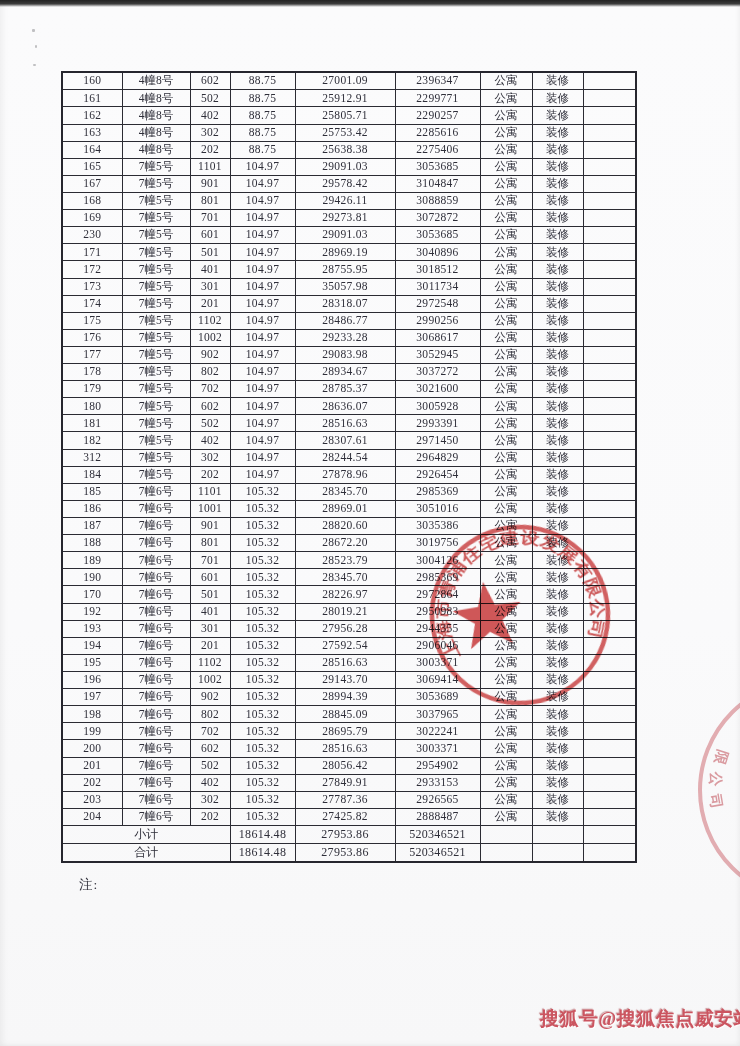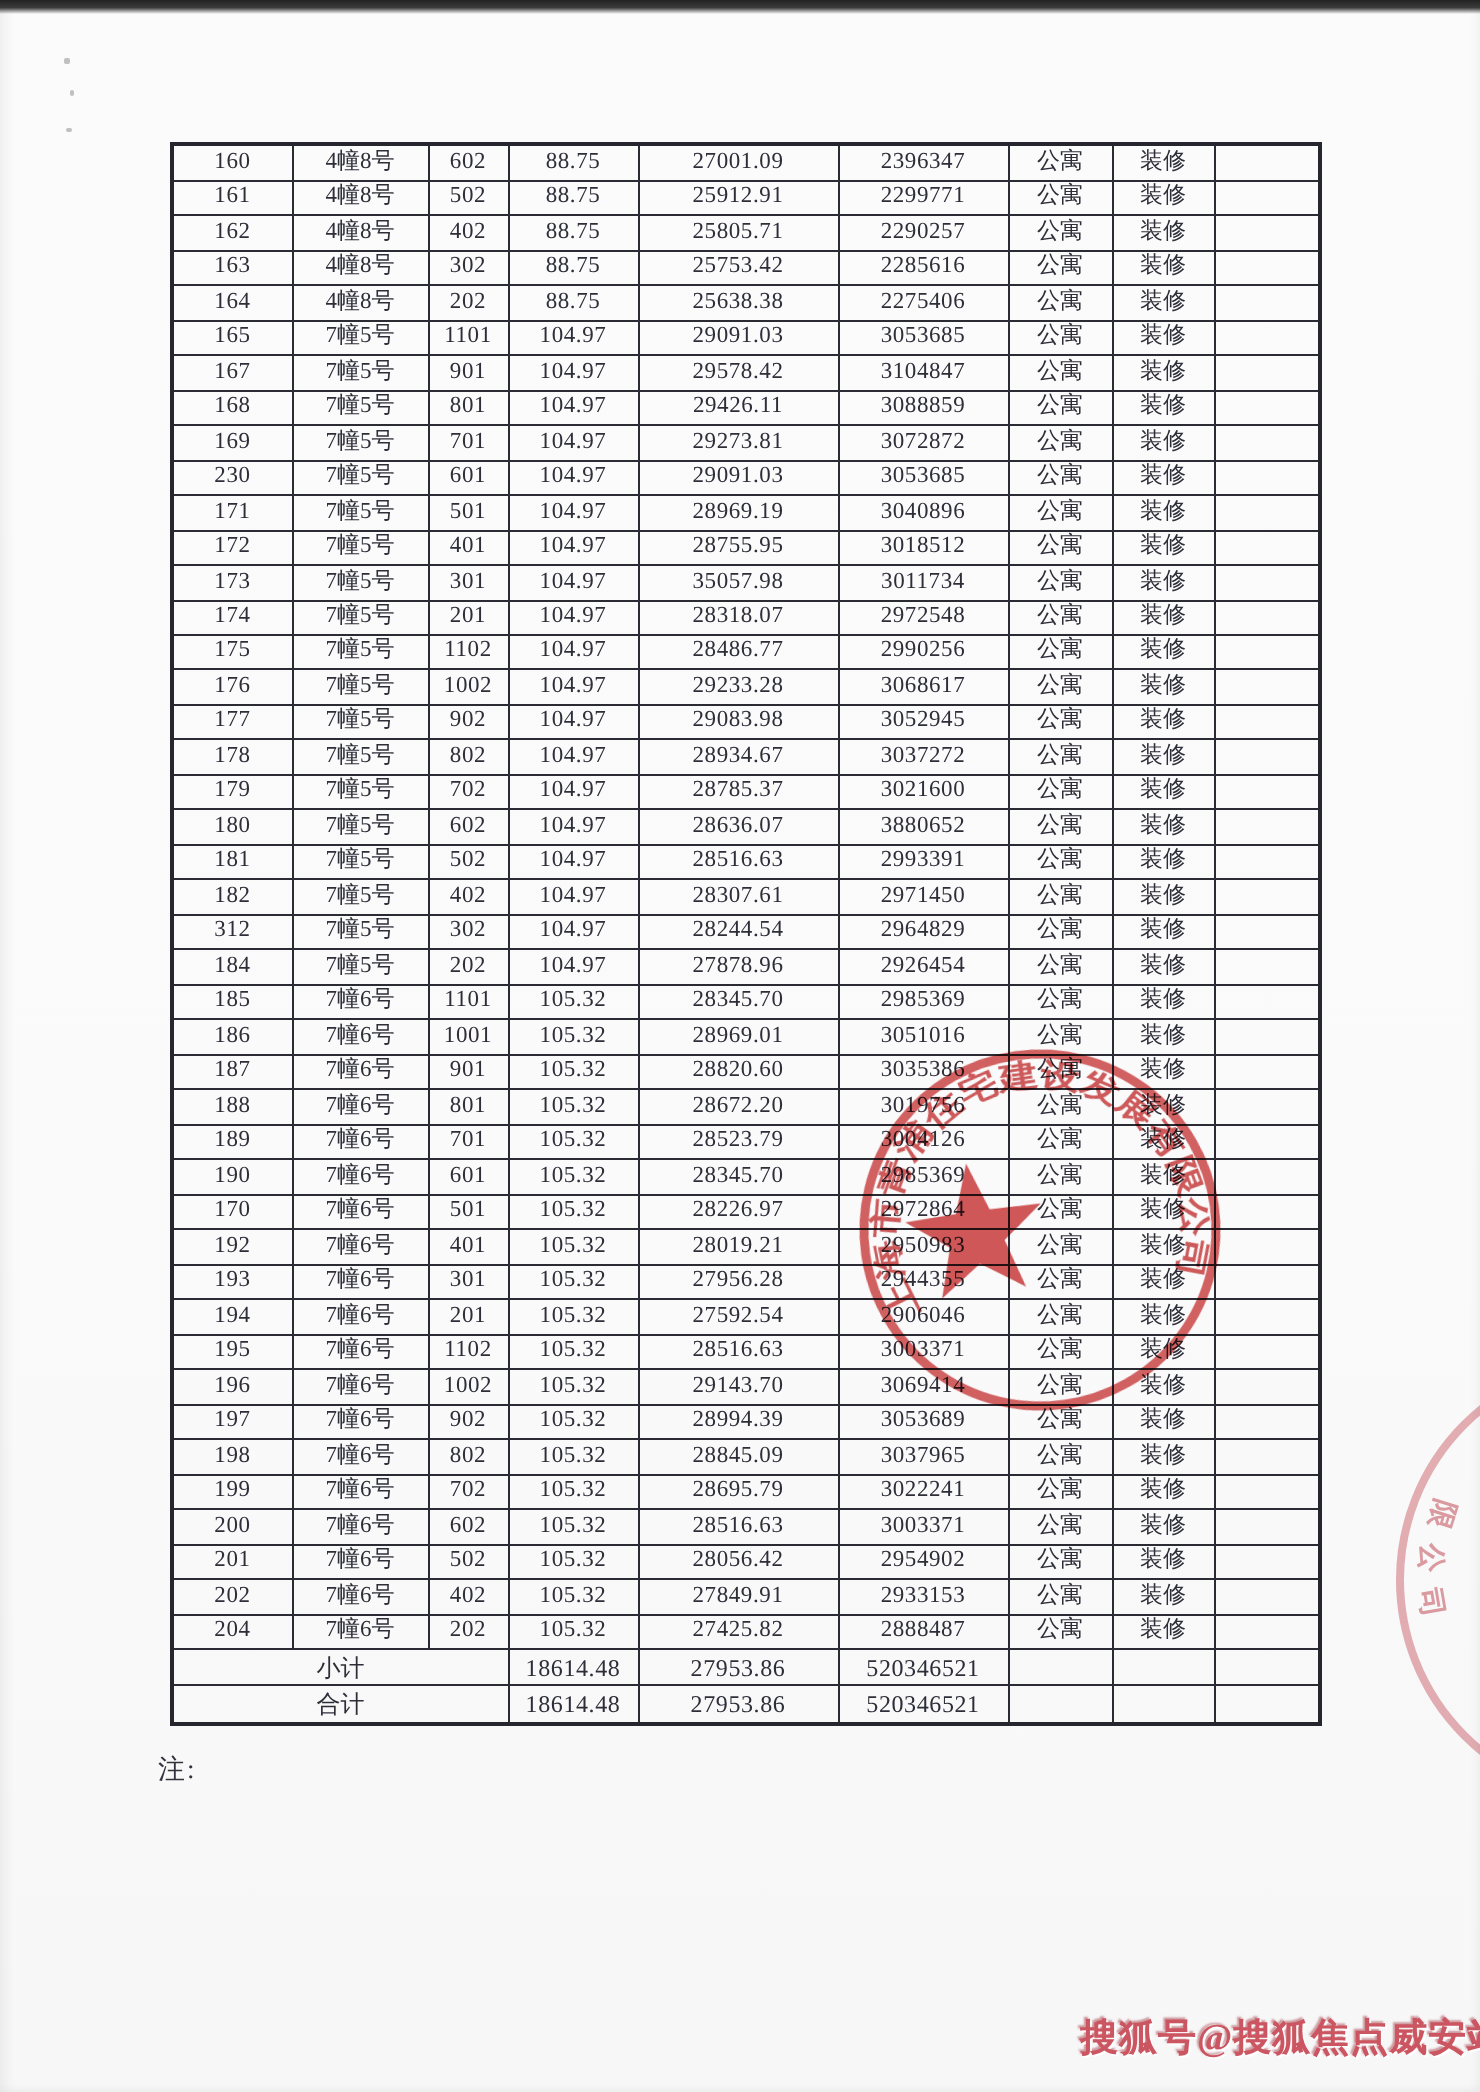--- a/index.html
+++ b/index.html
@@ -22,21 +22,21 @@
   table.price{
     position:absolute;left:61px;top:71px;width:574px;height:792px;
     border-collapse:collapse;table-layout:fixed;
     font-size:11.5px;color:#2e2e39;
   }
   table.price td{
     border:1.5px solid #2b2b33;
     text-align:center;vertical-align:middle;
     padding:0;line-height:1;overflow:hidden;white-space:nowrap;
   }
-  table.price{border:2px solid #26262e;margin-left:24px;}
+  table.price{border:2px solid #26262e;}
   table.price td.num{letter-spacing:.3px;}
   tr.summary td{font-size:12px;}
   
   .note{
     position:absolute;left:79px;top:876px;
     font-size:13.5px;color:#33333d;letter-spacing:1px;
   }
   
   .stamp{
     position:absolute;left:426px;top:521px;width:188px;height:188px;
@@ -289,21 +289,21 @@
           <td>公寓</td>
           <td>装修</td>
           <td></td>
         </tr>
         <tr>
           <td class="num">180</td>
           <td>7幢5号</td>
           <td class="num">602</td>
           <td class="num">104.97</td>
           <td class="num">28636.07</td>
-          <td class="num">3880652</td>
+          <td class="num">3005928</td>
           <td>公寓</td>
           <td>装修</td>
           <td></td>
         </tr>
         <tr>
           <td class="num">181</td>
           <td>7幢5号</td>
           <td class="num">502</td>
           <td class="num">104.97</td>
           <td class="num">28516.63</td>
@@ -532,20 +532,31 @@
           <td>装修</td>
           <td></td>
         </tr>
         <tr>
           <td class="num">202</td>
           <td>7幢6号</td>
           <td class="num">402</td>
           <td class="num">105.32</td>
           <td class="num">27849.91</td>
           <td class="num">2933153</td>
+          <td>公寓</td>
+          <td>装修</td>
+          <td></td>
+        </tr>
+        <tr>
+          <td class="num">203</td>
+          <td>7幢6号</td>
+          <td class="num">302</td>
+          <td class="num">105.32</td>
+          <td class="num">27787.36</td>
+          <td class="num">2926565</td>
           <td>公寓</td>
           <td>装修</td>
           <td></td>
         </tr>
         <tr>
           <td class="num">204</td>
           <td>7幢6号</td>
           <td class="num">202</td>
           <td class="num">105.32</td>
           <td class="num">27425.82</td>

